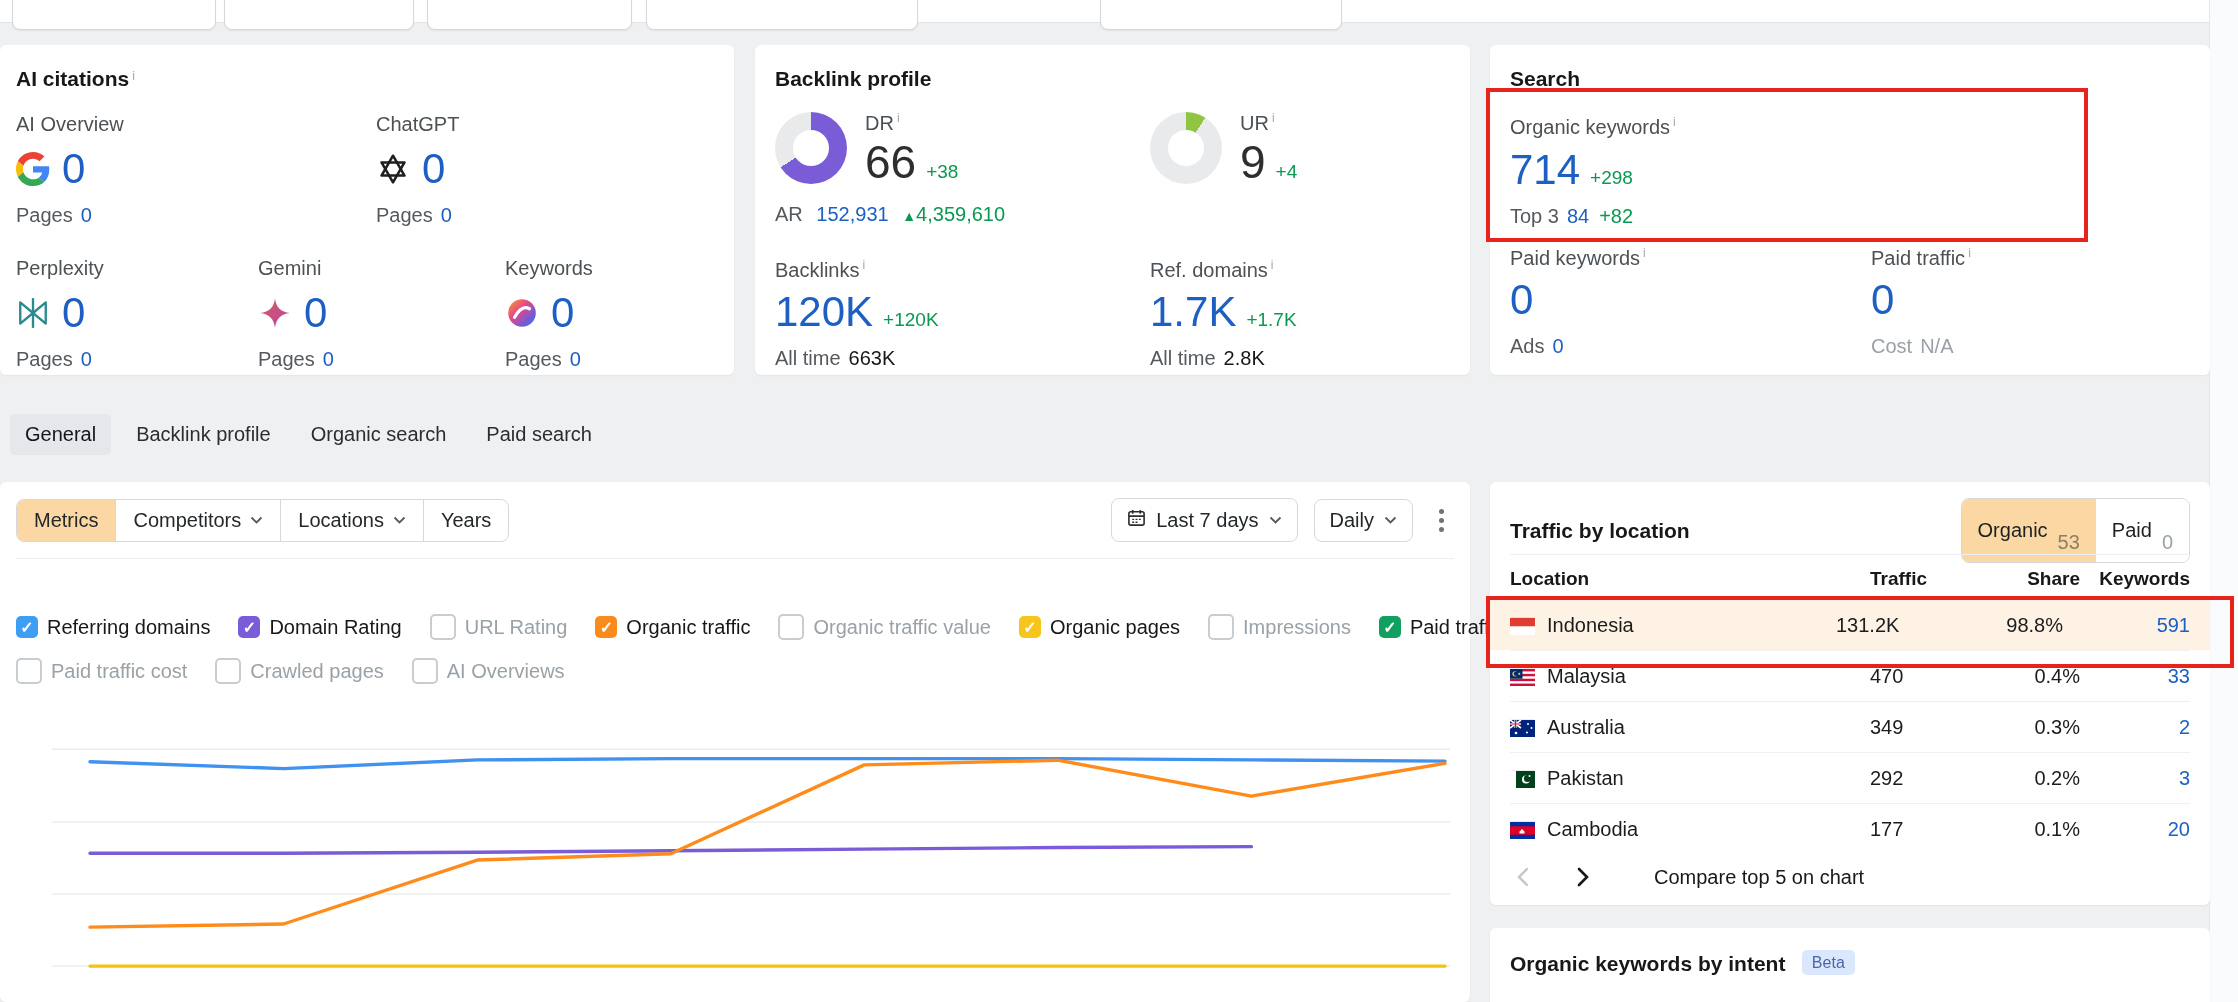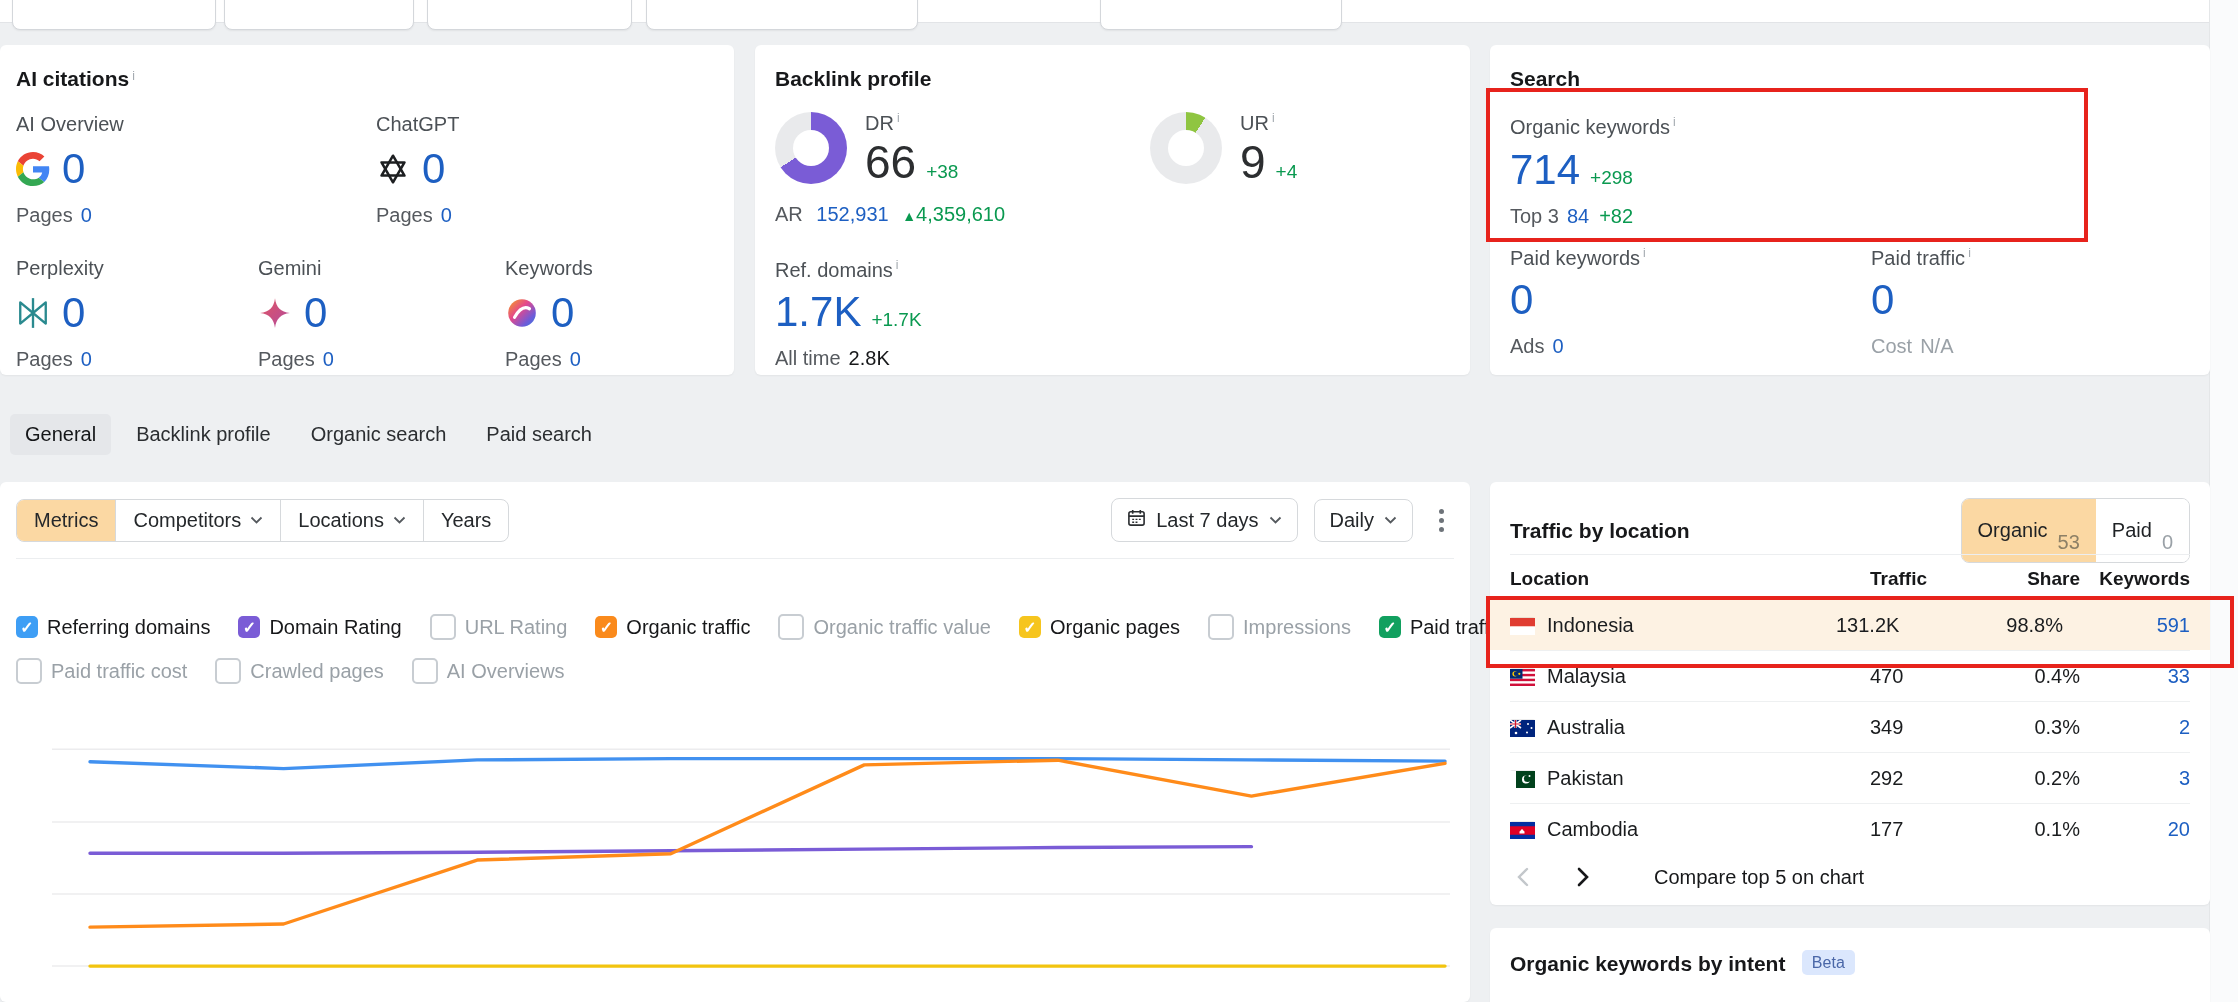--- a/index.html
+++ b/index.html
@@ -204,20 +204,25 @@
           <div class="donut-wrap">
             <div class="donut" style="background: conic-gradient(rgb(143, 197, 65) 32.4deg, rgb(233, 234, 236) 0deg);"></div>
             <div>
               <div class="metric-label"><span>UR</span><sup class="info">i</sup></div>
               <div style="margin-top:4px;"><span class="score-num">9</span><span class="delta">+4</span></div>
             </div>
           </div>
         </div>
       </div>
       <div style="display:flex;margin-top:32px;">
+        <div style="width:375px;">
+          <div class="metric-label"><span>Backlinks</span><sup class="info">i</sup></div>
+          <div style="margin-top:10px;"><span class="big-num blue link">120K</span><span class="delta">+120K</span></div>
+          <div class="sub-row"><span>All time</span><span class="val" style="color:#17181a;">663K</span></div>
+        </div>
         <div>
           <div class="metric-label"><span>Ref. domains</span><sup class="info">i</sup></div>
           <div style="margin-top:10px;"><span class="big-num blue link">1.7K</span><span class="delta">+1.7K</span></div>
           <div class="sub-row"><span>All time</span><span class="val" style="color:#17181a;">2.8K</span></div>
         </div>
       </div>
     </div>
   </div>
 
   <div class="card" style="left:1490px;top:45px;width:720px;height:330px;">

